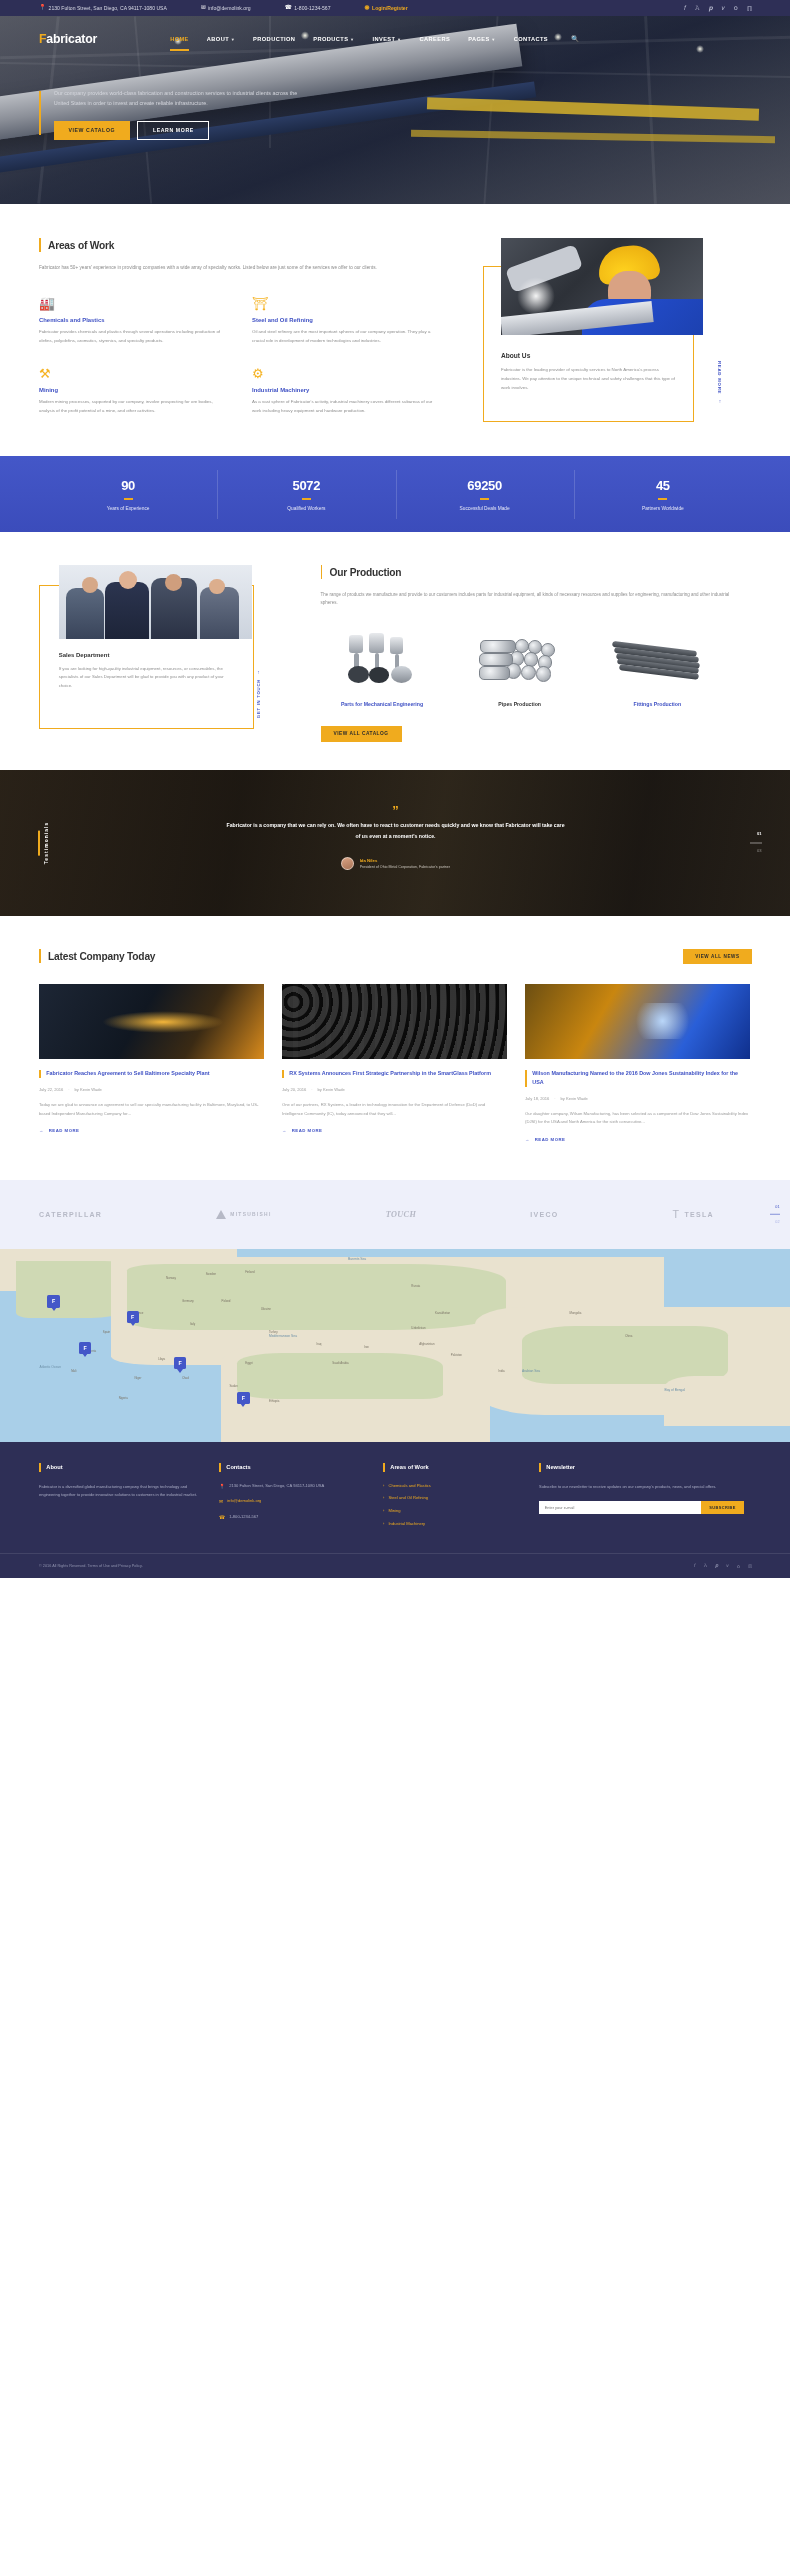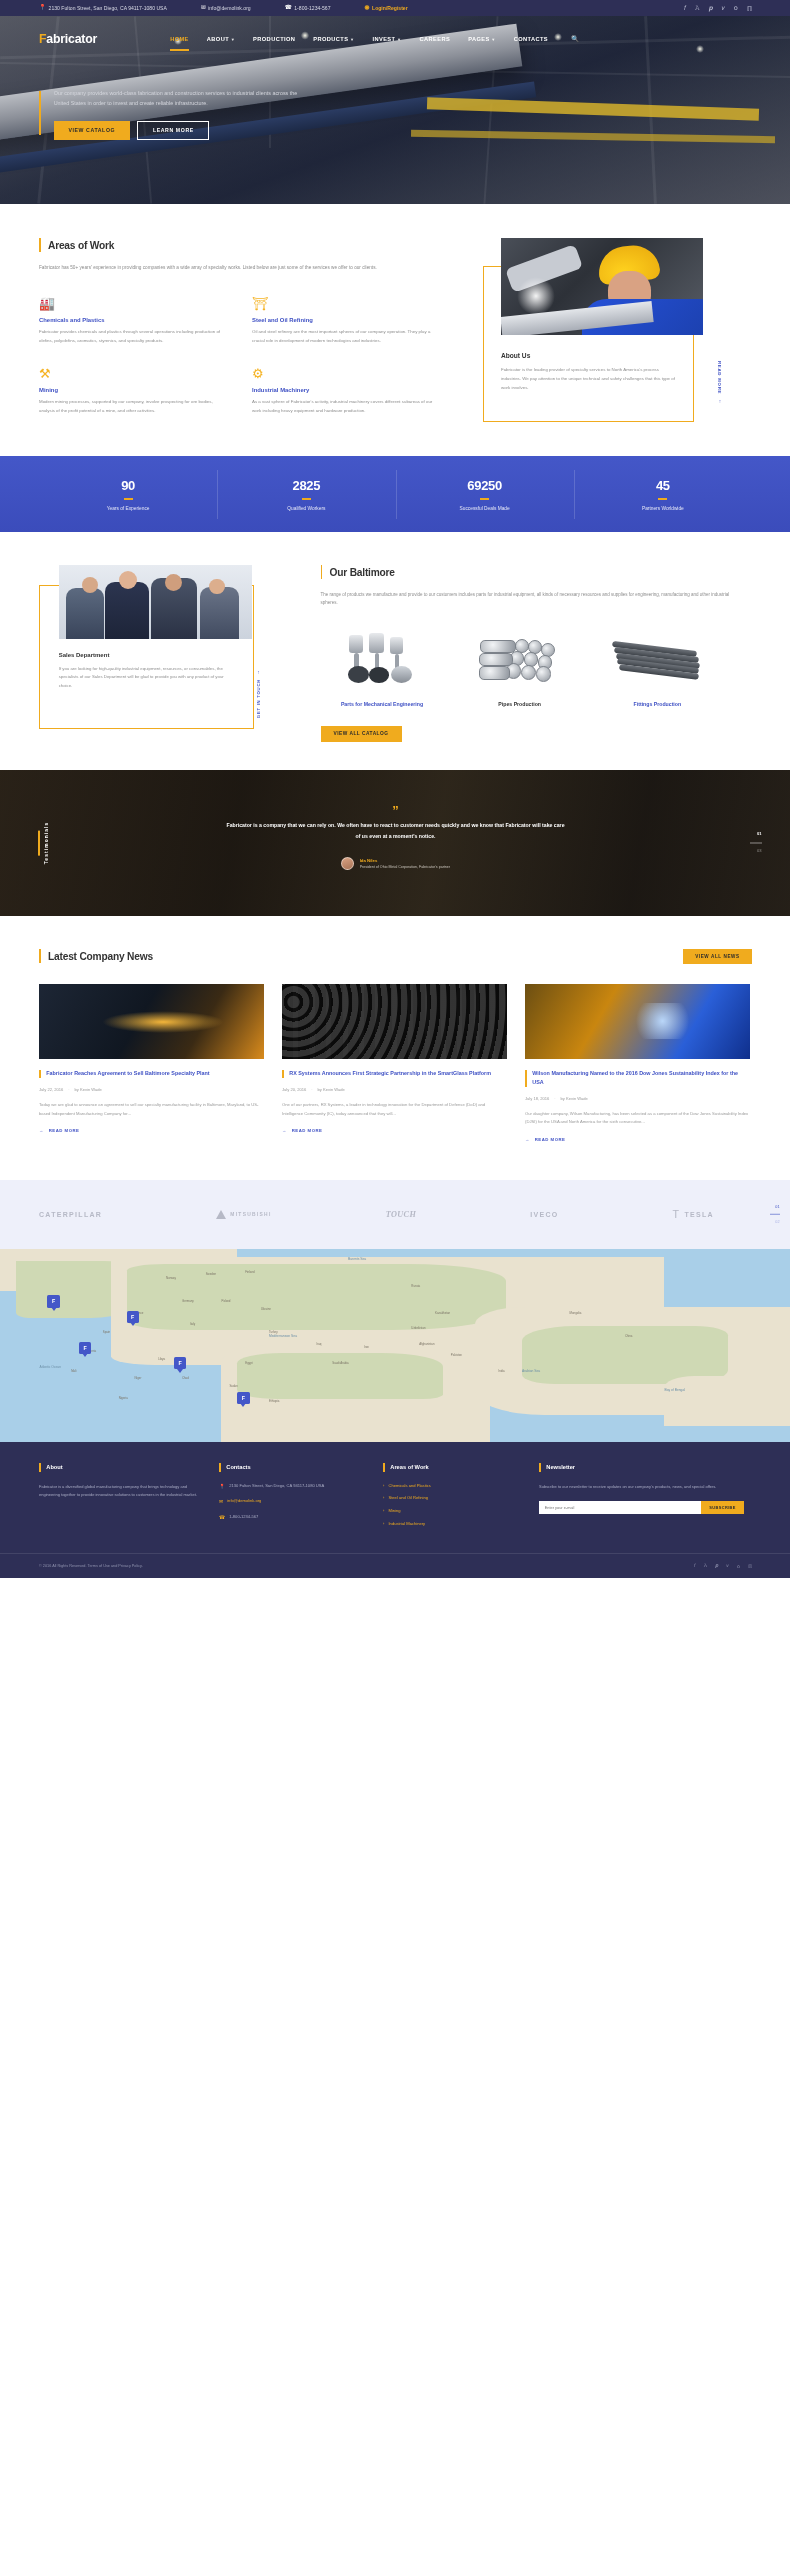--- a/index.html
+++ b/index.html
@@ -350,21 +350,21 @@
 </section>
 
 <section class="stats">
   <div class="wrap">
     <div class="stat">
       <div class="num">90</div>
       <div class="dash"></div>
       <div class="lab">Years of Experience</div>
     </div>
     <div class="stat">
-      <div class="num">2825</div>
+      <div class="num">5072</div>
       <div class="dash"></div>
       <div class="lab">Qualified Workers</div>
     </div>
     <div class="stat">
       <div class="num">69250</div>
       <div class="dash"></div>
       <div class="lab">Successful Deals Made</div>
     </div>
     <div class="stat">
       <div class="num">45</div>
@@ -394,21 +394,21 @@
       </div>
       <div class="touch-v">
         <span class="ar">↑</span>
         <span class="txt">GET IN TOUCH</span>
       </div>
     </div>
 
     <div class="prod-right">
       <div class="sec-title">
         <span class="vb"></span>
-        <h2>Our Baltimore</h2>
+        <h2>Our Production</h2>
       </div>
       <div class="prod-intro">The range of products we manufacture and provide to our customers includes parts for industrial equipment, all kinds of necessary resources and supplies for engineering, manufacturing and other industrial spheres.</div>
       <div class="prod-items">
         <div class="prod-item">
           <div class="prod-thumb">
             <span class="pistons">
               <i style="left:4.9px;top:1.6px;width:14px;height:18px;"></i>
               <i style="left:24.6px;top:0;width:14.7px;height:19.7px;"></i>
               <i style="left:45px;top:4.1px;width:13px;height:17px;"></i>
               <i style="left:9.8px;top:19.7px;width:4.9px;height:16.4px;background:#9aa0a8;"></i>
@@ -479,21 +479,21 @@
     <div class="line"></div>
     <div class="off">03</div>
   </div>
 </section>
 
 <section class="news">
   <div class="wrap">
     <div class="news-head">
       <div class="sec-title" style="margin-bottom:0">
         <span class="vb"></span>
-        <h2>Latest Company News</h2>
+        <h2>Latest Company Today</h2>
       </div>
       <button class="btn-y" style="padding:4.9px 12.3px;font-size:4.6px">VIEW ALL NEWS</button>
     </div>
     <div class="news-grid">
       <article class="news-card">
         <div class="news-img ni1"></div>
         <div class="news-title">
             <span class="vb"></span>
             <a href="#">Fabricator Reaches Agreement to Sell Baltimore Specialty Plant</a>
           </div>

